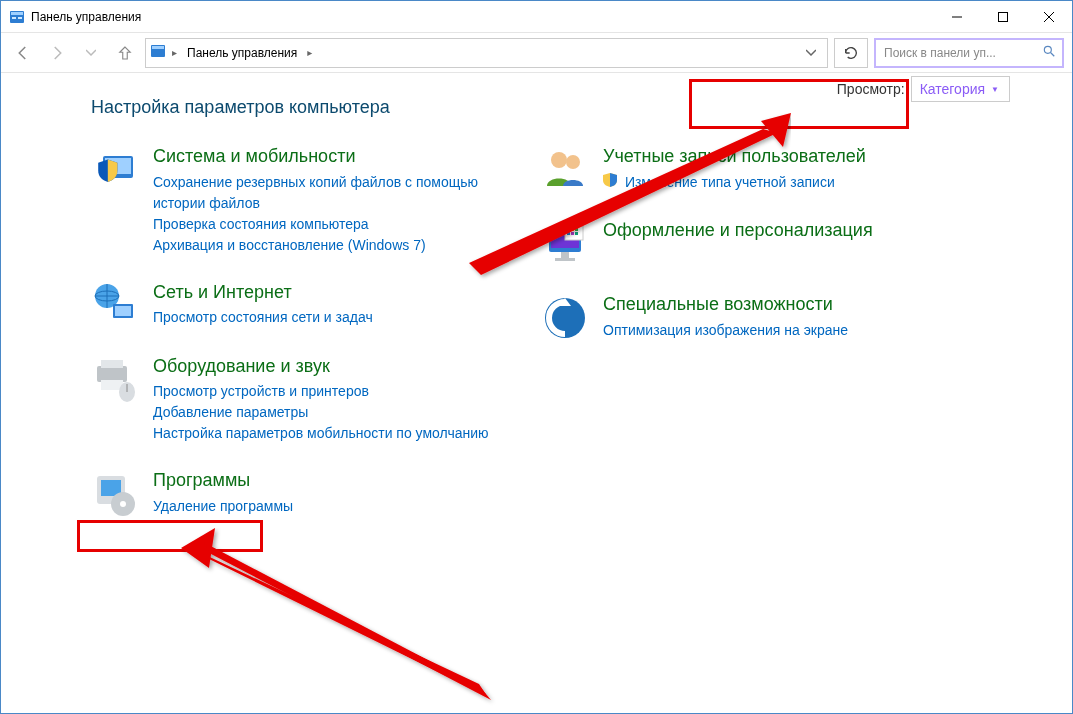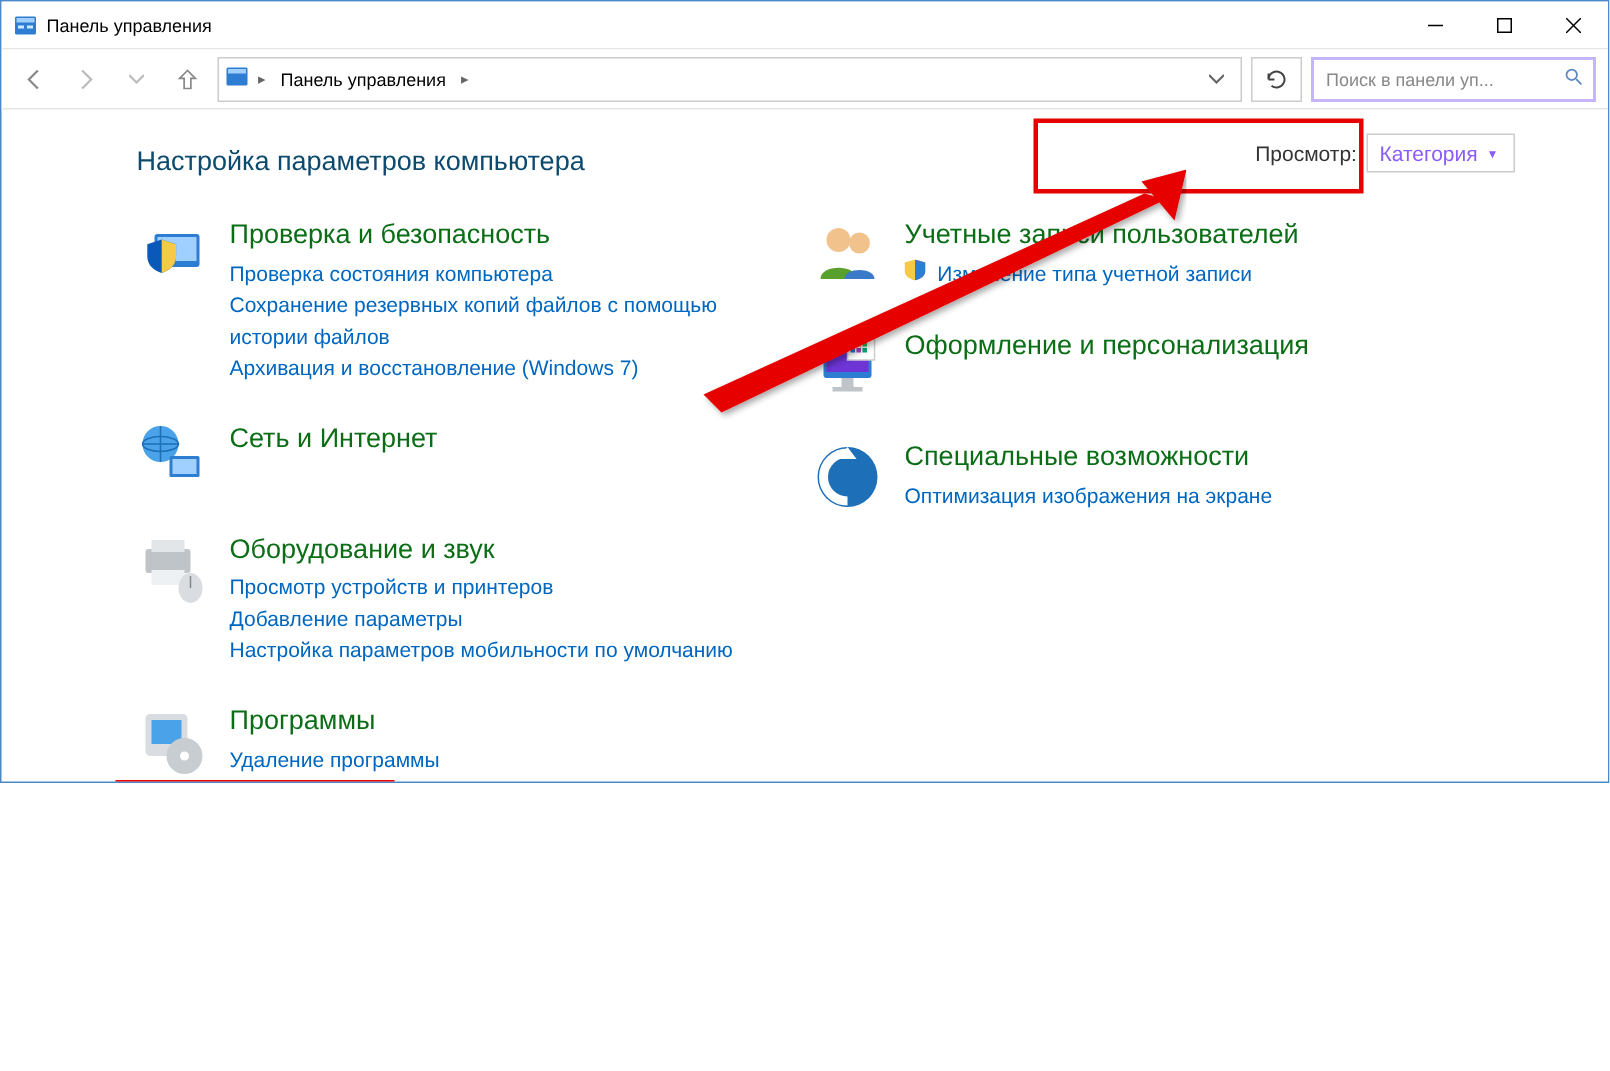--- a/index.html
+++ b/index.html
@@ -5,21 +5,21 @@
   * { box-sizing: border-box; }
   body {
     margin: 0;
     font-family: "Segoe UI", Tahoma, sans-serif;
     font-size: 12px;
     background: #fff;
     color: #000;
   }
   .window {
     width: 1073px;
-    height: 522px;
+    height: 714px;
     border: 1px solid #4a88c7;
     position: relative;
     overflow: hidden;
     background: #fff;
   }
   .titlebar {
     height: 32px;
     display: flex;
     align-items: center;
     padding: 0 0 0 8px;
@@ -103,21 +103,21 @@
     position: relative;
     height: calc(100% - 72px);
   }
   .heading {
     font-size: 18px;
     color: #0c4a6e;
     margin-bottom: 28px;
   }
   .view-row {
     position: absolute;
-    top: 16px;
+    top: 3px;
     right: 62px;
     display: flex;
     align-items: center;
     gap: 6px;
     font-size: 14px;
   }
   .view-label { color: #333; }
   .view-drop {
     color: #8b5cf6;
     padding: 4px 10px 4px 8px;
@@ -278,39 +278,40 @@
         <div class="cat">
           <div class="icon">
             <svg width="48" height="48" viewBox="0 0 48 48">
                 <rect x="12" y="10" width="30" height="22" rx="2" fill="#2d7dd2"></rect>
                 <rect x="14" y="12" width="26" height="16" fill="#9fd0ff"></rect>
                 <path d="M6 12l12 4v10c0 8-6 12-12 14C0 38-6 34-6 26V16z" transform="translate(12,4) scale(0.8)" fill="#0a58b8"></path>
                 <path d="M6 12l12 4v10c0 8-6 12-12 14z" transform="translate(12,4) scale(0.8)" fill="#f7c948"></path>
               </svg>
           </div>
           <div class="texts">
-            <div class="cat-title">Проверка и безопасность</div>
+            <div class="cat-title">Система и мобильности</div>
+            <a class="cat-link">Сохранение резервных копий файлов с помощью истории файлов</a>
             <a class="cat-link">Проверка состояния компьютера</a>
-            <a class="cat-link">Сохранение резервных копий файлов с помощью истории файлов</a>
             <a class="cat-link">Архивация и восстановление (Windows 7)</a>
           </div>
         </div>
 
         <div class="cat">
           <div class="icon">
             <svg width="48" height="48" viewBox="0 0 48 48">
                 <circle cx="16" cy="14" r="12" fill="#4aa3e8"></circle>
                 <ellipse cx="16" cy="14" rx="12" ry="5" fill="none" stroke="#1d6fb8"></ellipse>
                 <path d="M16 2v24M4 14h24" stroke="#1d6fb8" fill="none"></path>
                 <rect x="22" y="22" width="20" height="14" rx="1" fill="#2d7dd2"></rect>
                 <rect x="24" y="24" width="16" height="10" fill="#9fd0ff"></rect>
               </svg>
           </div>
           <div class="texts">
             <div class="cat-title">Сеть и Интернет</div>
+            <a class="cat-link">Просмотр состояния сети и задач</a>
           </div>
         </div>
 
         <div class="cat">
           <div class="icon">
             <svg width="48" height="48" viewBox="0 0 48 48">
                 <rect x="6" y="10" width="30" height="16" rx="2" fill="#bfc4c8"></rect>
                 <rect x="10" y="4" width="22" height="8" fill="#e2e6e9"></rect>
                 <rect x="10" y="24" width="22" height="10" fill="#eef1f3"></rect>
                 <ellipse cx="36" cy="36" rx="8" ry="10" fill="#d9dde1"></ellipse>

